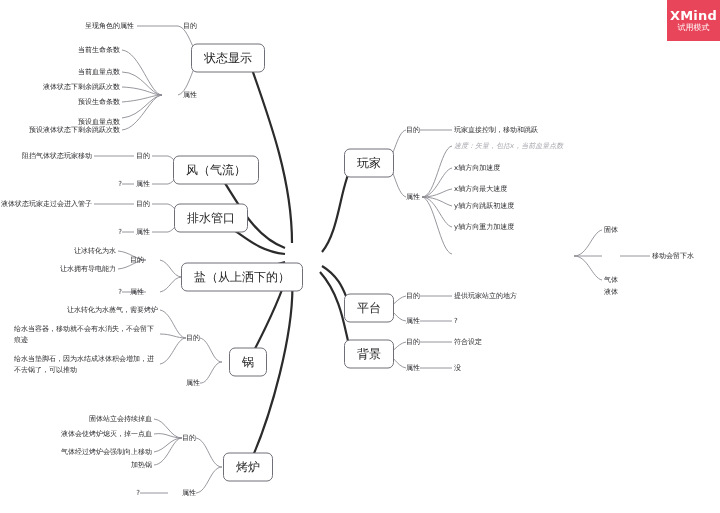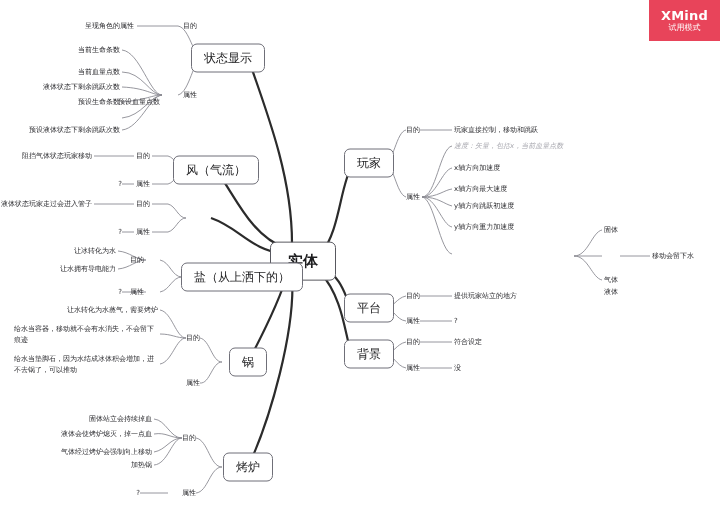--- a/index.html
+++ b/index.html
@@ -77,21 +77,21 @@
   .mid {
     font-size: 7px;
     color: #2a2a2e;
     transform: translate(-50%, -50%);
   }
   
   #xmind-badge {
     position: absolute;
     right: 0;
     top: 0;
-    width: 71px;
+    width: 53px;
     height: 41px;
     background: #e8445a;
     display: flex;
     flex-direction: column;
     align-items: center;
     justify-content: center;
     color: #ffffff;
   }
   #xmind-badge .brand {
     font-size: 13px;
@@ -187,39 +187,39 @@
     <path d="M384,308 C394,308 396,320 406,321"></path>
     <path d="M420,296 L452,296"></path>
     <path d="M420,321 L452,321"></path>
 
     <path d="M384,354 C394,354 396,344 406,342"></path>
     <path d="M384,354 C394,354 396,366 406,368"></path>
     <path d="M420,342 L452,342"></path>
     <path d="M420,368 L452,368"></path>
   </svg>
 
-  <div class="node box center" style="left:303px; top:261px;">实体</div>
 
   <div class="node box" style="left:228px; top:58px;">状态显示</div>
   <div class="node mid" style="left:190px; top:26px;">目的</div>
   <div class="node mid" style="left:190px; top:95px;">属性</div>
   <div class="node leaf r" style="left:134px; top:26px;">呈现角色的属性</div>
   <div class="node leaf r" style="left:120px; top:50px;">当前生命条数</div>
   <div class="node leaf r" style="left:120px; top:72px;">当前血量点数</div>
   <div class="node leaf r" style="left:120px; top:87px;">液体状态下剩余跳跃次数</div>
   <div class="node leaf r" style="left:120px; top:102px;">预设生命条数</div>
-  <div class="node leaf r" style="left:120px; top:102px;margin-left:40px;">预设血量点数</div>
+  <div class="node leaf r" style="left:120px; top:122px;">预设血量点数</div>
   <div class="node leaf r" style="left:120px; top:130px;">预设液体状态下剩余跳跃次数</div>
 
   <div class="node box" style="left:216px; top:170px;">风（气流）</div>
   <div class="node mid" style="left:143px; top:156px;">目的</div>
   <div class="node mid" style="left:143px; top:184px;">属性</div>
   <div class="node leaf r" style="left:92px; top:156px;">阻挡气体状态玩家移动</div>
   <div class="node leaf r" style="left:122px; top:184px;">?</div>
 
+  <div class="node box" style="left:211px; top:218px;">排水管口</div>
   <div class="node mid" style="left:143px; top:204px;">目的</div>
   <div class="node mid" style="left:143px; top:232px;">属性</div>
   <div class="node leaf r" style="left:92px; top:204px;">液体状态玩家走过会进入管子</div>
   <div class="node leaf r" style="left:122px; top:232px;">?</div>
 
   <div class="node box" style="left:242px; top:277px;">盐（从上洒下的）</div>
   <div class="node mid" style="left:137px; top:260px;">目的</div>
   <div class="node mid" style="left:137px; top:292px;">属性</div>
   <div class="node leaf r" style="left:116px; top:251px;">让冰转化为水</div>
   <div class="node leaf r" style="left:116px; top:269px;">让水拥有导电能力</div>

